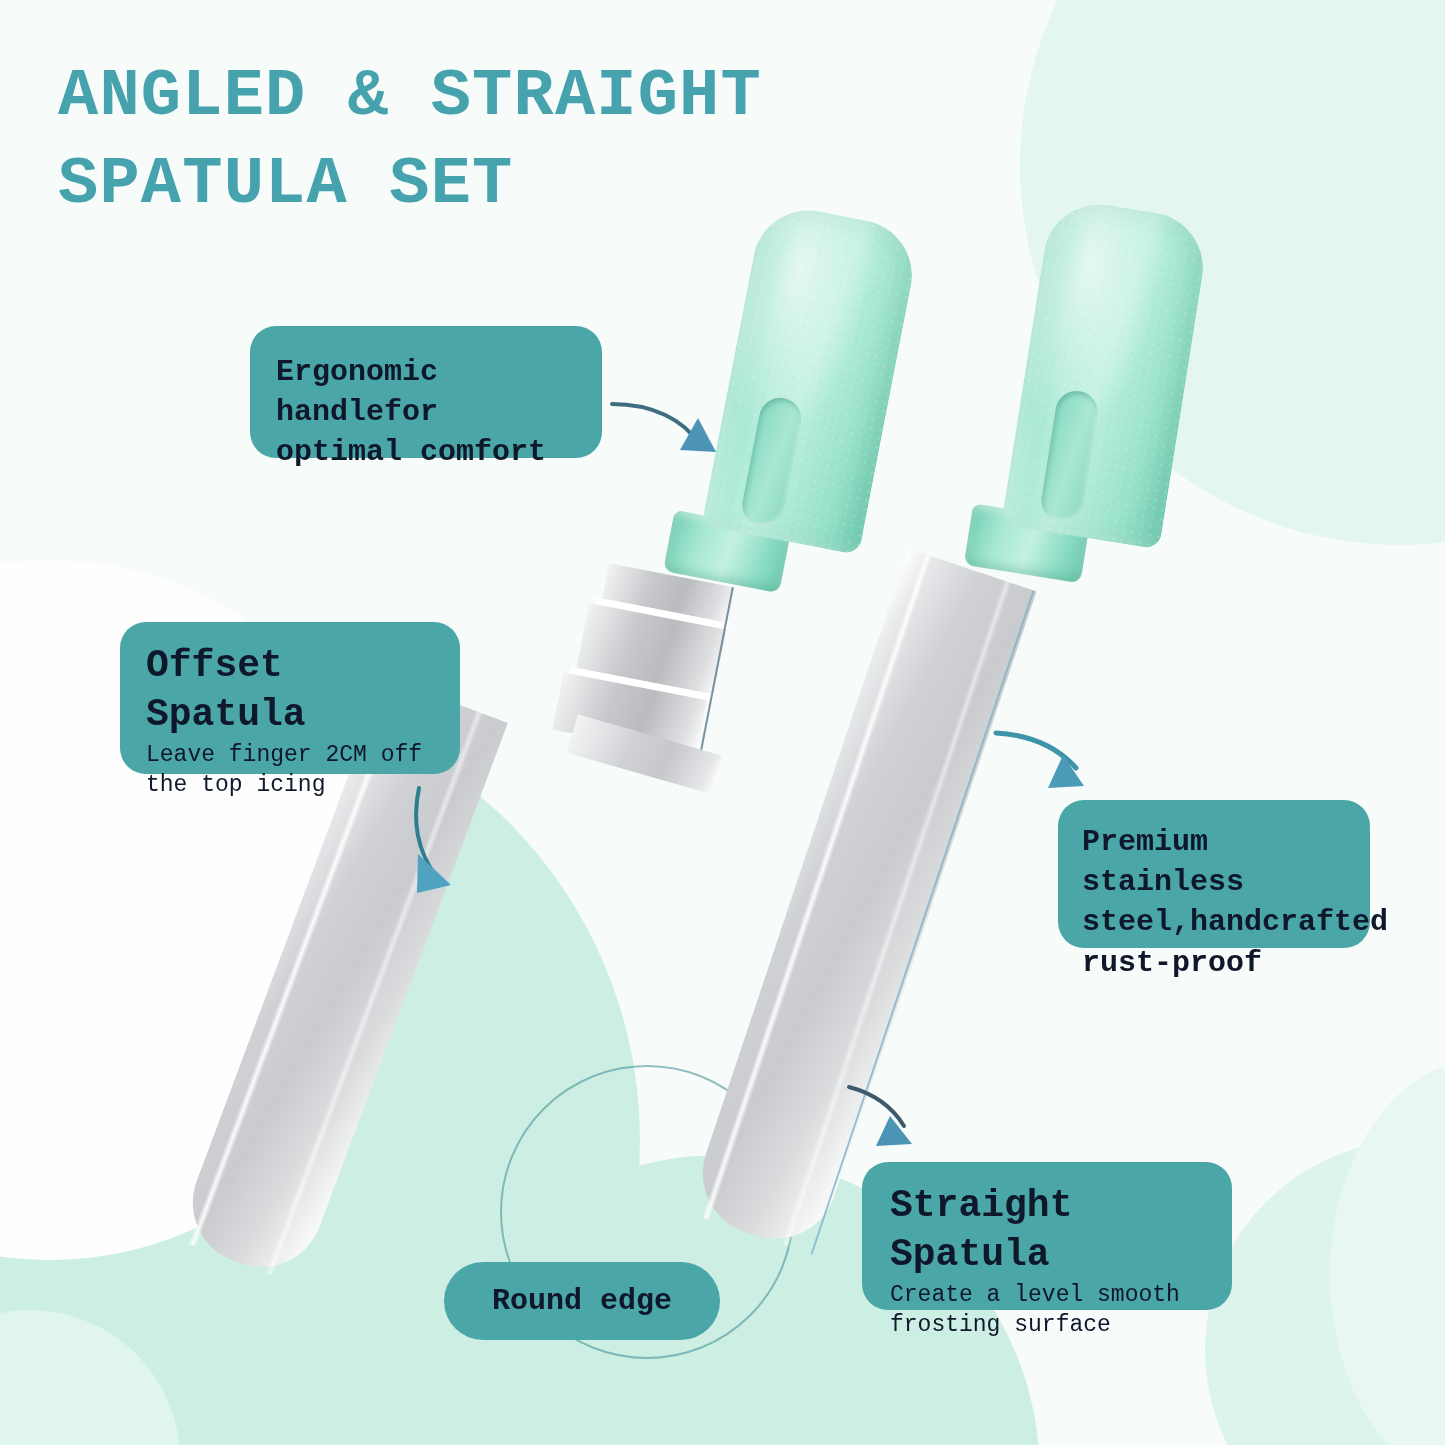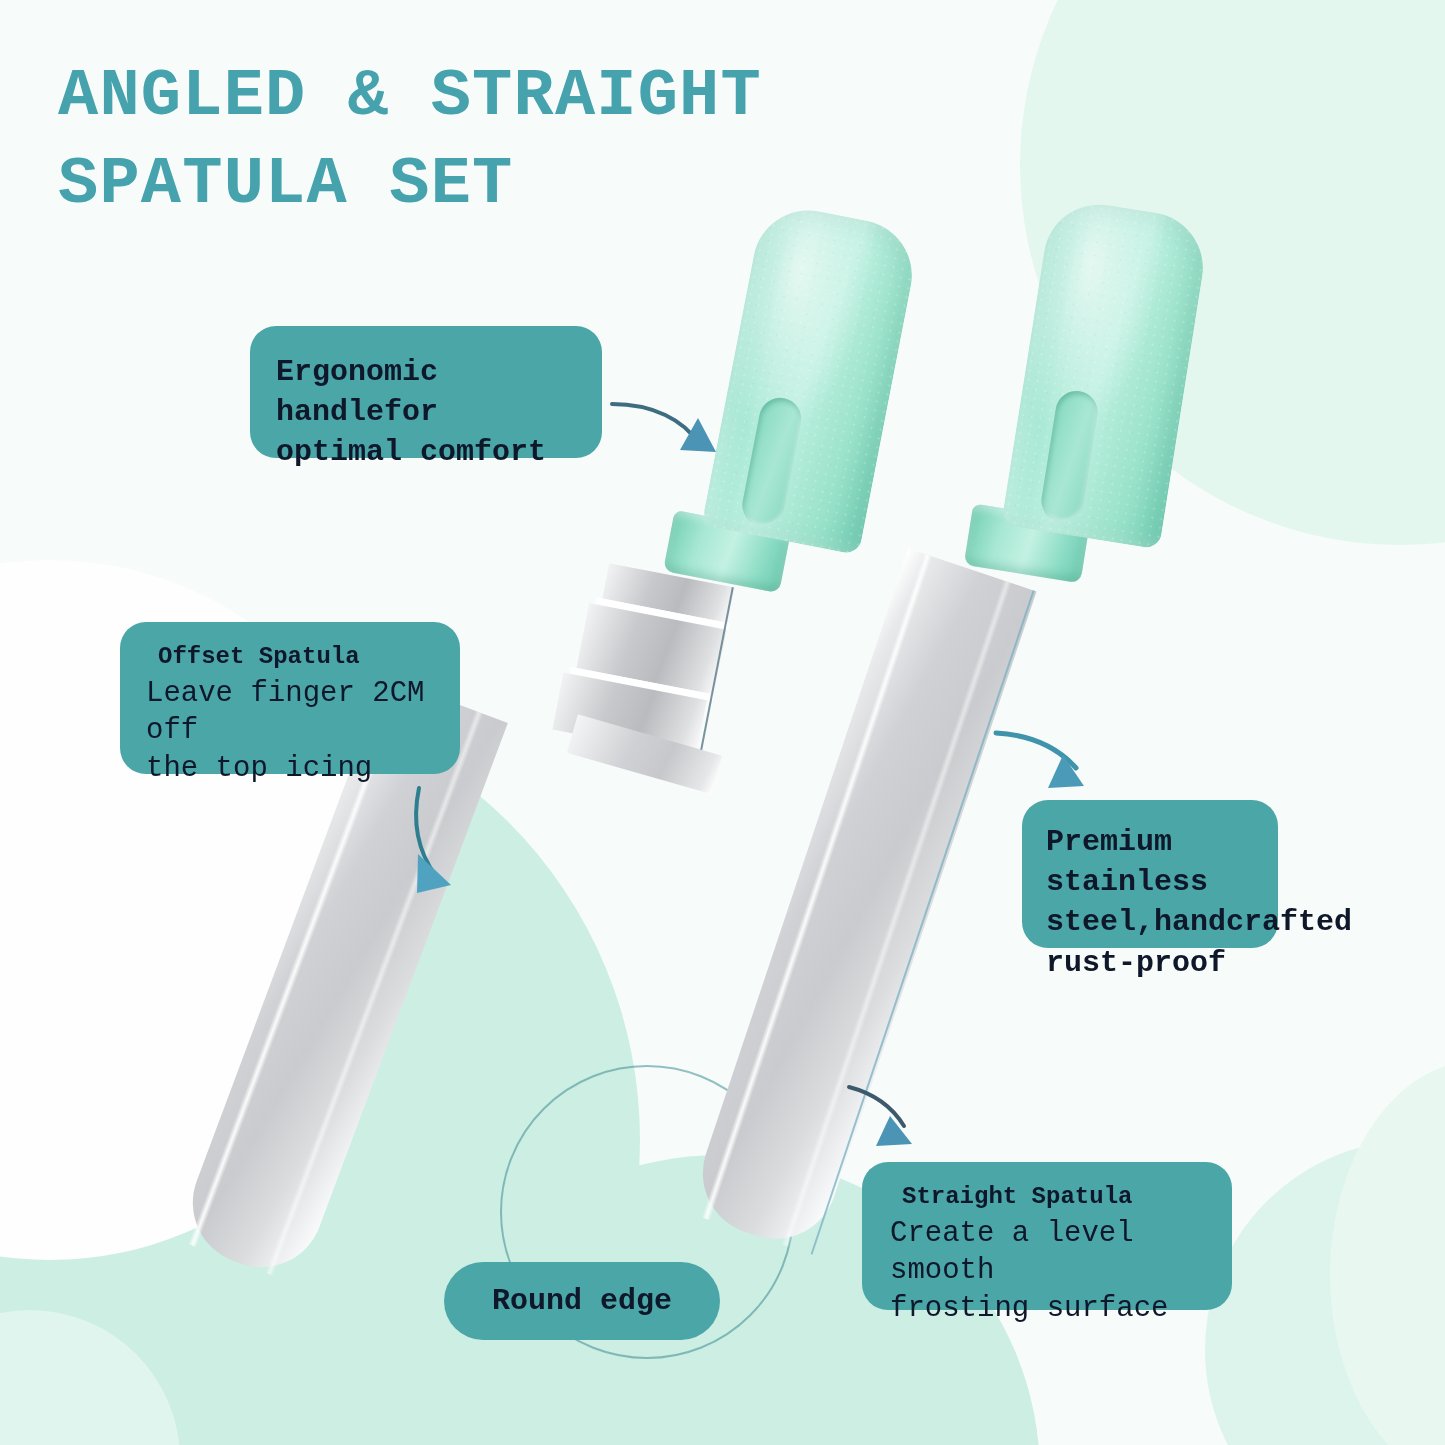--- a/index.html
+++ b/index.html
@@ -161,28 +161,28 @@
   .callout {
     position: absolute;
     background: #4ba6a8;
     color: #0f172a;
     border-radius: 26px;
     box-sizing: border-box;
   }
   .callout.pill { border-radius: 40px; }
   .c-title {
     font-weight: 700;
-    font-size: 24px;
+    font-size: 38px;
     line-height: 1.28;
-    margin: 0 0 2px 12px;
+    margin: 0 0 2px 0;
     white-space: pre-line;
   }
   .c-body {
     font-weight: 400;
-    font-size: 29px;
+    font-size: 23px;
     line-height: 1.30;
     margin: 0;
     white-space: pre-line;
   }
   .c-strong {
     font-weight: 700;
     font-size: 30px;
     line-height: 1.34;
     margin: 0;
     white-space: pre-line;
@@ -287,21 +287,21 @@
     <p class="c-strong">Ergonomic handlefor
 optimal comfort</p>
   </div>
 
   <div class="callout" style="left:120px; top:622px; width:340px; height:152px; padding:20px 26px;">
     <p class="c-title">Offset Spatula</p>
     <p class="c-body">Leave finger 2CM off
 the top icing</p>
   </div>
 
-  <div class="callout" style="left:1022px; top:800px; width:256px; height:148px; padding:22px 24px;">
+  <div class="callout" style="left:1058px; top:800px; width:312px; height:148px; padding:22px 24px;">
     <p class="c-strong">Premium stainless
 steel,handcrafted
 rust-proof</p>
   </div>
 
   <div class="callout pill" style="left:444px; top:1262px; width:276px; height:78px; padding:0;
               display:flex; align-items:center; justify-content:center;">
     <span class="c-strong">Round edge</span>
   </div>
 

